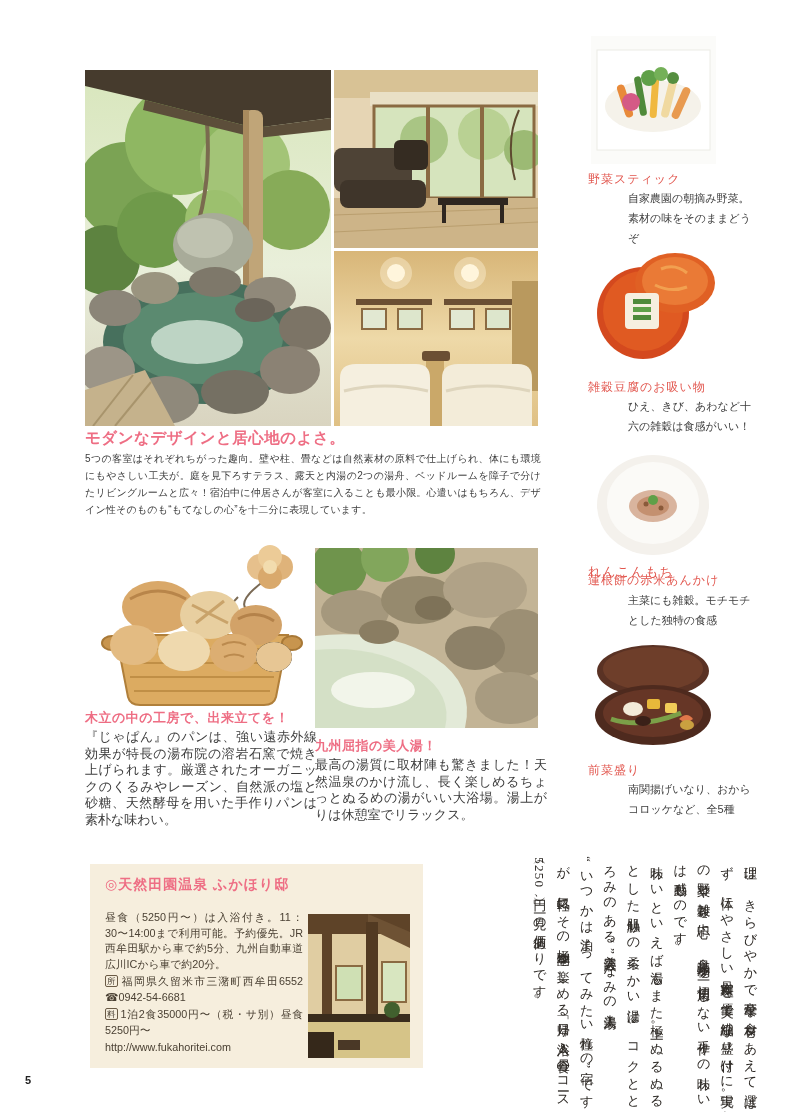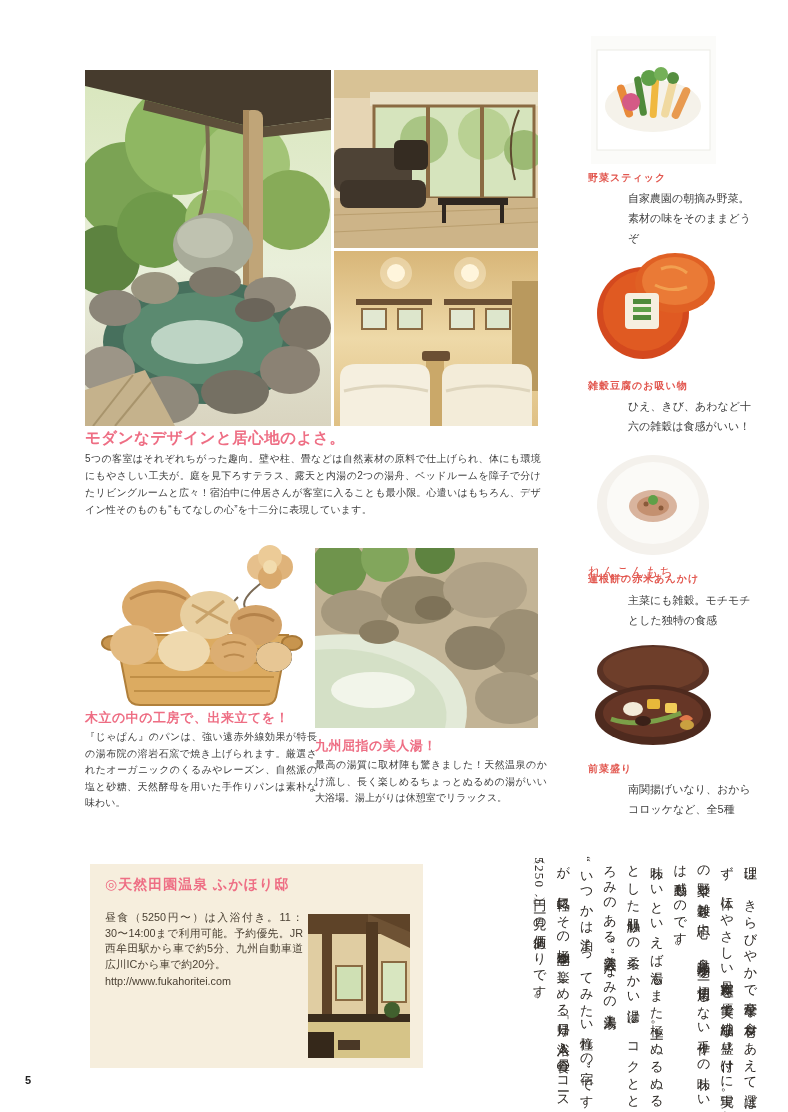--- a/index.html
+++ b/index.html
@@ -8,22 +8,22 @@
     font-family:"Liberation Sans","DejaVu Sans",sans-serif;color:#3c3c3c;
     overflow:hidden;
   }
   .abs{position:absolute;}
   .photo{position:absolute;overflow:hidden;background:#eee;}
   .photo svg{display:block;}
   .h-pink{color:#ee6e84;font-weight:bold;}
   .h-main{font-size:15.5px;letter-spacing:.5px;}
   .h-sub{font-size:13px;letter-spacing:.5px;}
   .body-txt{font-size:10px;line-height:17px;text-align:justify;letter-spacing:.2px;}
-  .body-sm{font-size:10px;line-height:16.5px;text-align:justify;}
-  .cap-title{color:#e2574f;font-weight:bold;font-size:10px;letter-spacing:1px;}
+  .body-sm{font-size:13px;line-height:16.5px;text-align:justify;}
+  .cap-title{color:#e2574f;font-weight:normal;font-size:12px;letter-spacing:1px;}
   .cap-ruby{color:#e2574f;font-size:13px;letter-spacing:1px;}
   .cap-desc{font-size:11px;line-height:20px;color:#3c3c3c;margin-left:40px;}
   .infobox{
     position:absolute;left:90px;top:864px;width:333px;height:204px;
     background:#f6eedd;
   }
   .infobox .title{position:absolute;left:15px;top:12px;font-size:14px;color:#ee6e84;font-weight:bold;letter-spacing:1px;}
   .infobox .col{position:absolute;left:15px;top:46px;width:198px;font-size:10.8px;line-height:15.5px;text-align:justify;color:#4a4033;}
   .infobox .line{margin:0 0 2px 0;}
   .tagbox{
@@ -264,20 +264,22 @@
     <ellipse cx="96" cy="88" rx="7" ry="5" fill="#caa040"></ellipse>
   </svg>
 </div>
 <div class="abs cap-title" style="left:588px;top:762px;">前菜盛り</div>
 <div class="abs cap-desc" style="left:588px;top:779px;width:130px;">南関揚げいなり、おからコロッケなど、全5種</div>
 
 <div class="infobox">
   <div class="title">◎天然田園温泉 ふかほり邸</div>
   <div class="col">
     <p class="line">昼食（5250円〜）は入浴付き。11：30〜14:00まで利用可能。予約優先。JR西牟田駅から車で約5分、九州自動車道広川ICから車で約20分。</p>
+    <p class="line"><span class="tagbox">所</span><span>福岡県久留米市三潴町西牟田6552 ☎0942-54-6681</span></p>
+    <p class="line"><span class="tagbox">料</span><span>1泊2食35000円〜（税・サ別）昼食5250円〜</span></p>
     <p class="line">http://www.fukahoritei.com</p>
   </div>
   <div class="photo" style="left:218px;top:50px;width:102px;height:144px;">
     <svg width="102" height="144" viewBox="0 0 102 144">
       <rect width="102" height="144" fill="#e0cda2"></rect>
       <rect x="0" y="0" width="102" height="20" fill="#5e4328"></rect>
       <polygon points="60,0 102,18 102,34 60,14" fill="#6e5234"></polygon>
       <rect x="14" y="10" width="10" height="120" fill="#5e4328"></rect>
       <rect x="58" y="8" width="12" height="118" fill="#523a22"></rect>
       <rect x="28" y="52" width="26" height="34" fill="#cfe0b4"></rect>

